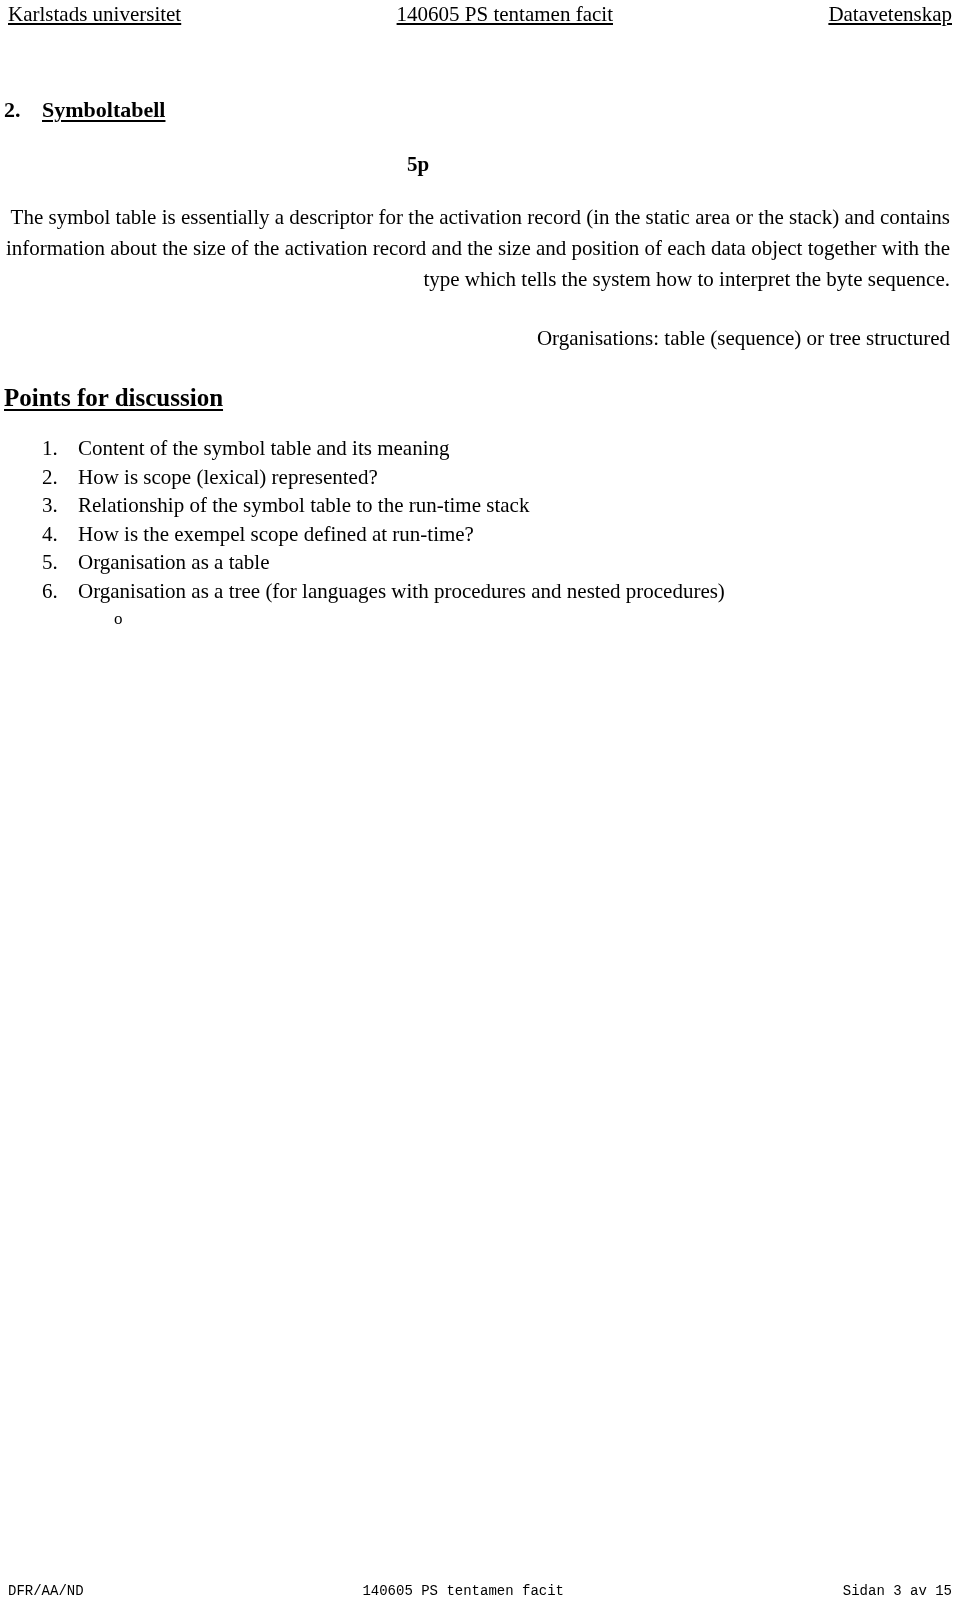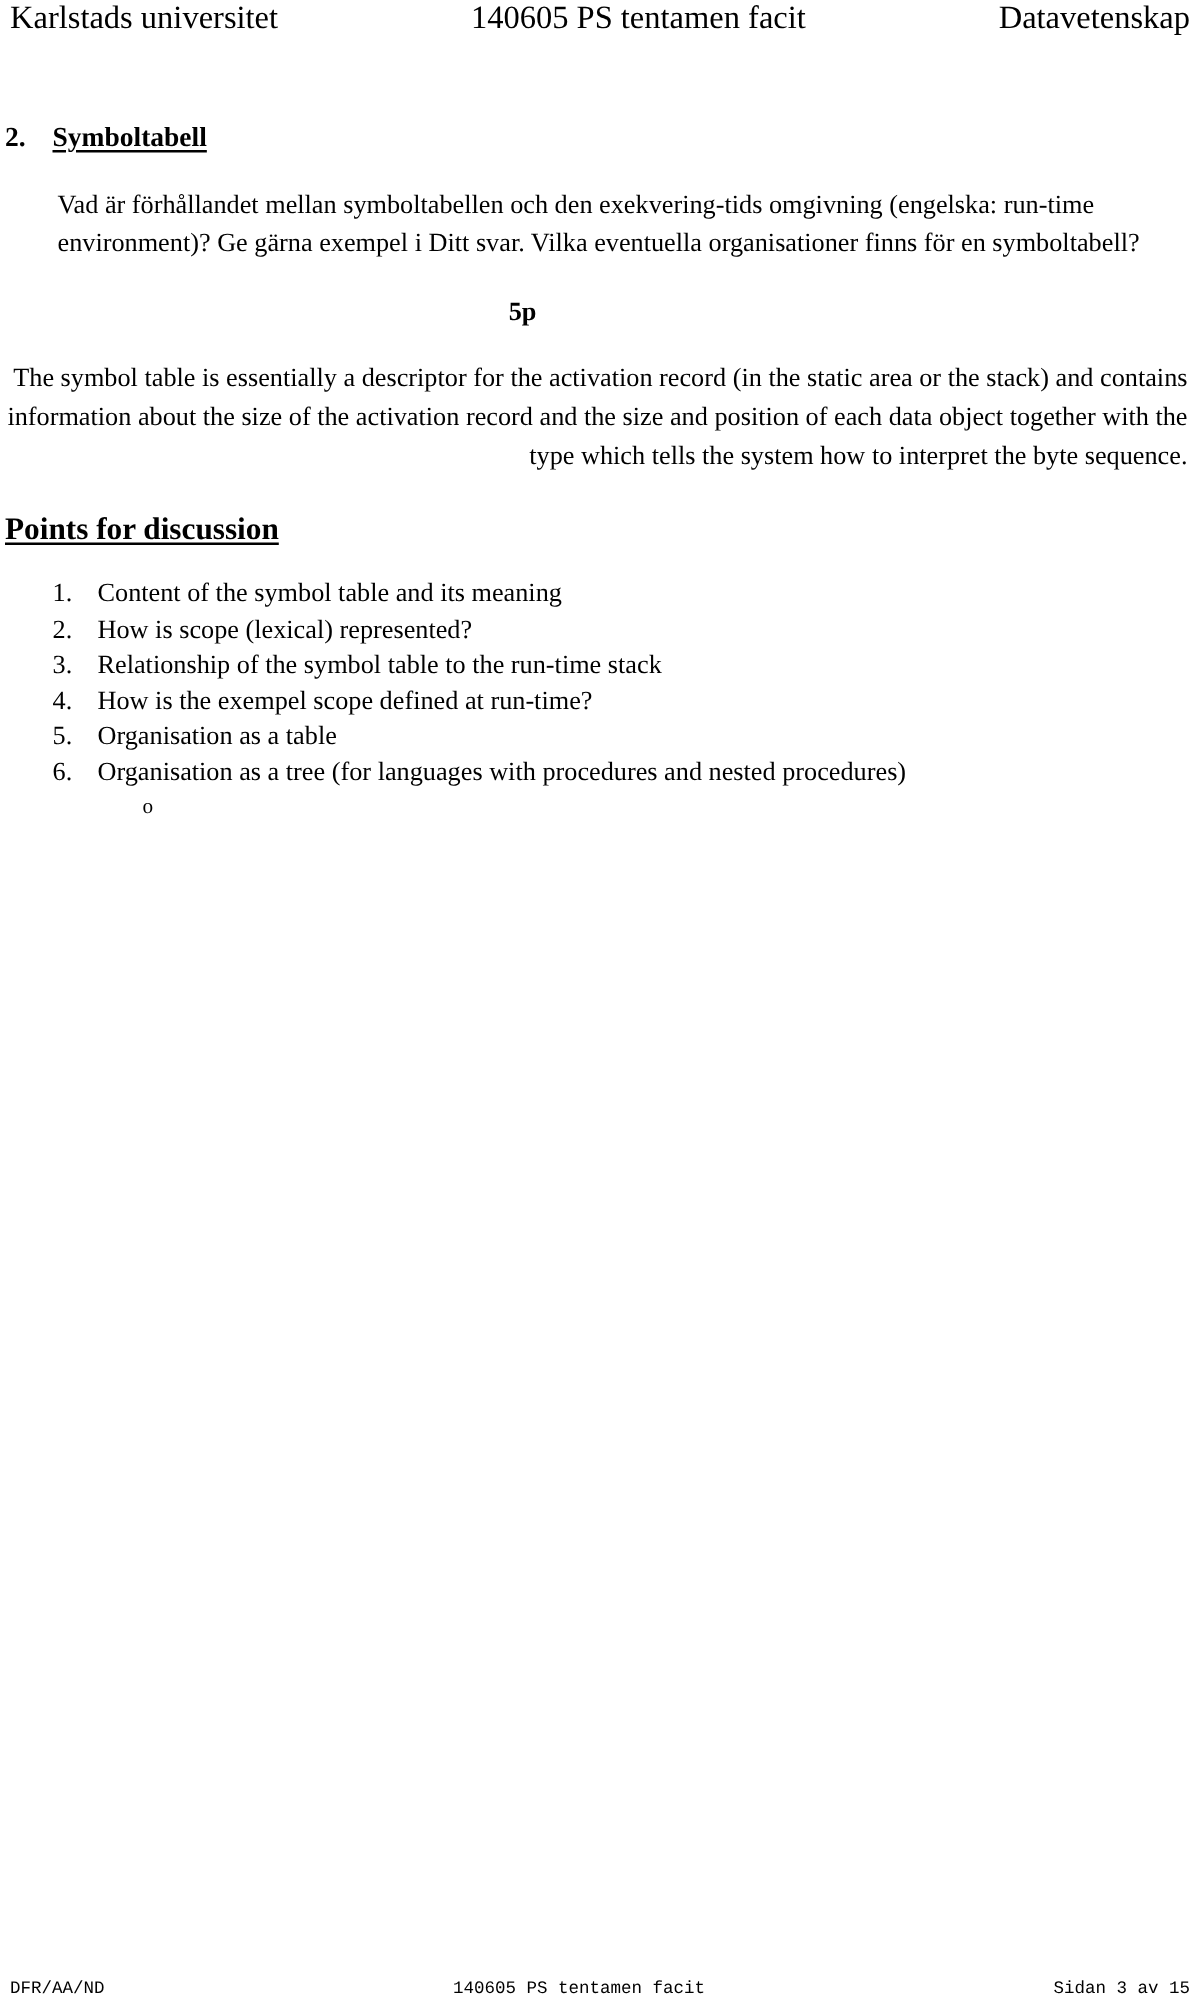--- a/index.html
+++ b/index.html
@@ -21,23 +21,24 @@
   
   .running-header {
     position: absolute;
     top: 2px;
     left: 8px;
     right: 8px;
     height: 26px;
     display: flex;
     align-items: flex-start;
     justify-content: space-between;
-    font-size: 26px;
+    font-size: 21px;
     line-height: 24px;
     white-space: nowrap;
+    text-decoration: underline;
   }
   .running-header .rh-left  { flex: 0 0 auto; text-align: left; }
   .running-header .rh-mid   { flex: 1 1 auto; text-align: center; }
   .running-header .rh-right { flex: 0 0 auto; text-align: right; }
 
   
   .content {
     position: absolute;
     left: 4px;
     right: 10px;
@@ -173,26 +174,26 @@
     <div class="rh-right">Datavetenskap</div>
   </div>
 
   <div class="content">
 
     <h1 class="section-heading">
       <span class="sec-num">2.</span>
       <span class="sec-title">Symboltabell</span>
     </h1>
 
-    <p class="question">Vad är förhållandet mellan symboltabellen och den exekvering-tids omgivning (engelska: run-time environment)? Ge gärna exempel i Ditt svar. Vilka eventuella organisationer finns för en symboltabell?</p>
 
     <p class="marks-line">5p</p>
 
     <p class="answer-para">The symbol table is essentially a descriptor for the activation record (in the static area or the stack) and contains information about the size of the activation record and the size and position of each data object together with the type which tells the system how to interpret the byte sequence.</p>
 
+    <p class="answer-para tight">Organisations: table (sequence) or tree structured</p>
 
 
     <p class="points-heading">
       <span>Points for discussion</span>
     </p>
 
     <ol class="points-list">
       <li>
         <span class="marker">1.</span>
         <span class="item-text">Content of the symbol table and its meaning</span>

